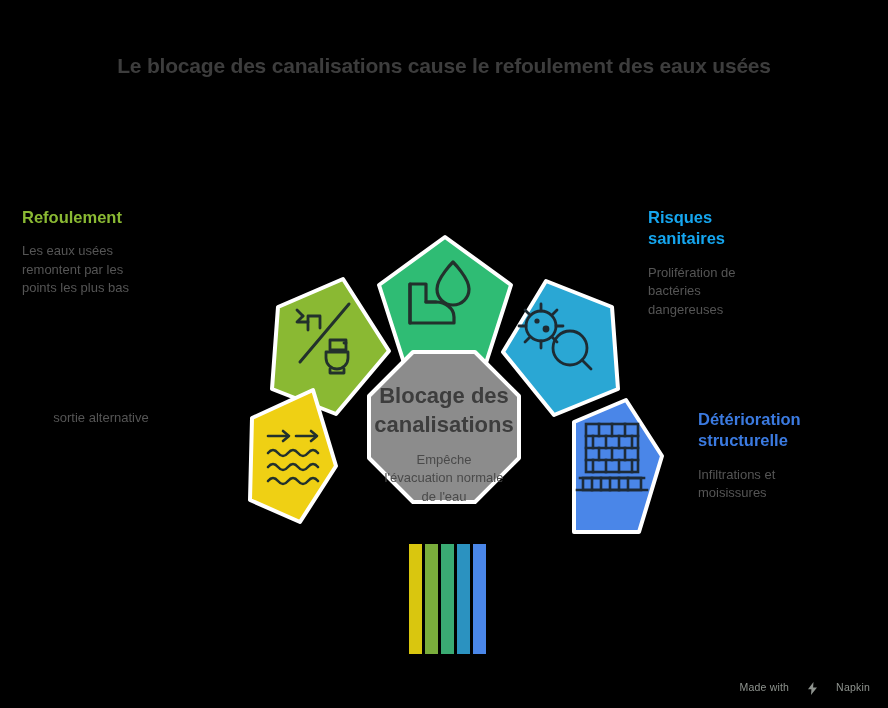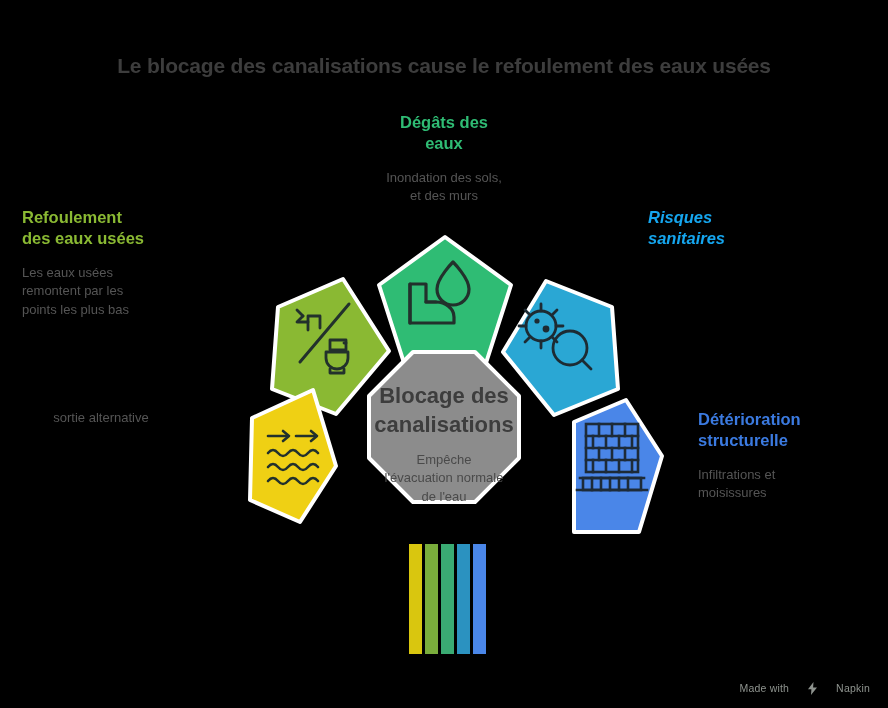--- a/index.html
+++ b/index.html
@@ -83,21 +83,20 @@
     height: 708px;
   }
 
   .wm {
     position: absolute;
     right: 18px;
     bottom: 18px;
     font-size: 10.5px;
     color: #8e938e;
     display: flex;
-    align-items: center;
     gap: 18px;
     letter-spacing: 0.2px;
   }
   .wm-bolt {
     display: inline-block;
     width: 11px;
     height: 13px;
     position: relative;
     top: 1px;
   }
@@ -230,53 +229,47 @@
 
   <div style="position:absolute;left:359px;top:378px;width:170px;text-align:center;">
     <div style="font-size:22px;font-weight:bold;color:#3d3d3d;line-height:1.3;">Blocage des canalisations</div>
     <div style="font-size:13px;color:#4a4a4a;line-height:1.4;margin-top:12px;">
       <div>Empêche</div>
       <div>l'évacuation normale</div>
       <div>de l'eau</div>
     </div>
   </div>
 
-  <div class="label-block lb-top">
-    <div class="label-title" style="color:#2fbc74;">
-      <div>Dégâts des</div>
-      <div>eaux</div>
-    </div>
-    <div class="label-desc">
-      <div>Inondation des sols,</div>
-      <div>et des murs</div>
-    </div>
-  </div>
 
   <div class="label-block lb-topleft">
     <div class="label-title" style="color:#8ab933;">
       <div>Refoulement</div>
-      <div>des eaux usées</div>
     </div>
     <div class="label-desc">
       <div>Les eaux usées</div>
       <div>remontent par les</div>
       <div>points les plus bas</div>
     </div>
   </div>
 
   <div class="label-block lb-bottomleft">
     <div class="label-desc">
       <div>sortie alternative</div>
     </div>
   </div>
 
   <div class="label-block lb-topright">
-    <div class="label-title" style="color:#15a6ef;font-style:italic;">
+    <div class="label-title" style="color:#15a6ef;">
       <div>Risques</div>
       <div>sanitaires</div>
+    </div>
+    <div class="label-desc">
+      <div>Prolifération de</div>
+      <div>bactéries</div>
+      <div>dangereuses</div>
     </div>
   </div>
 
   <div class="label-block lb-bottomright">
     <div class="label-title" style="color:#3b7ae0;">
       <div>Détérioration</div>
       <div>structurelle</div>
     </div>
     <div class="label-desc">
       <div>Infiltrations et</div>

